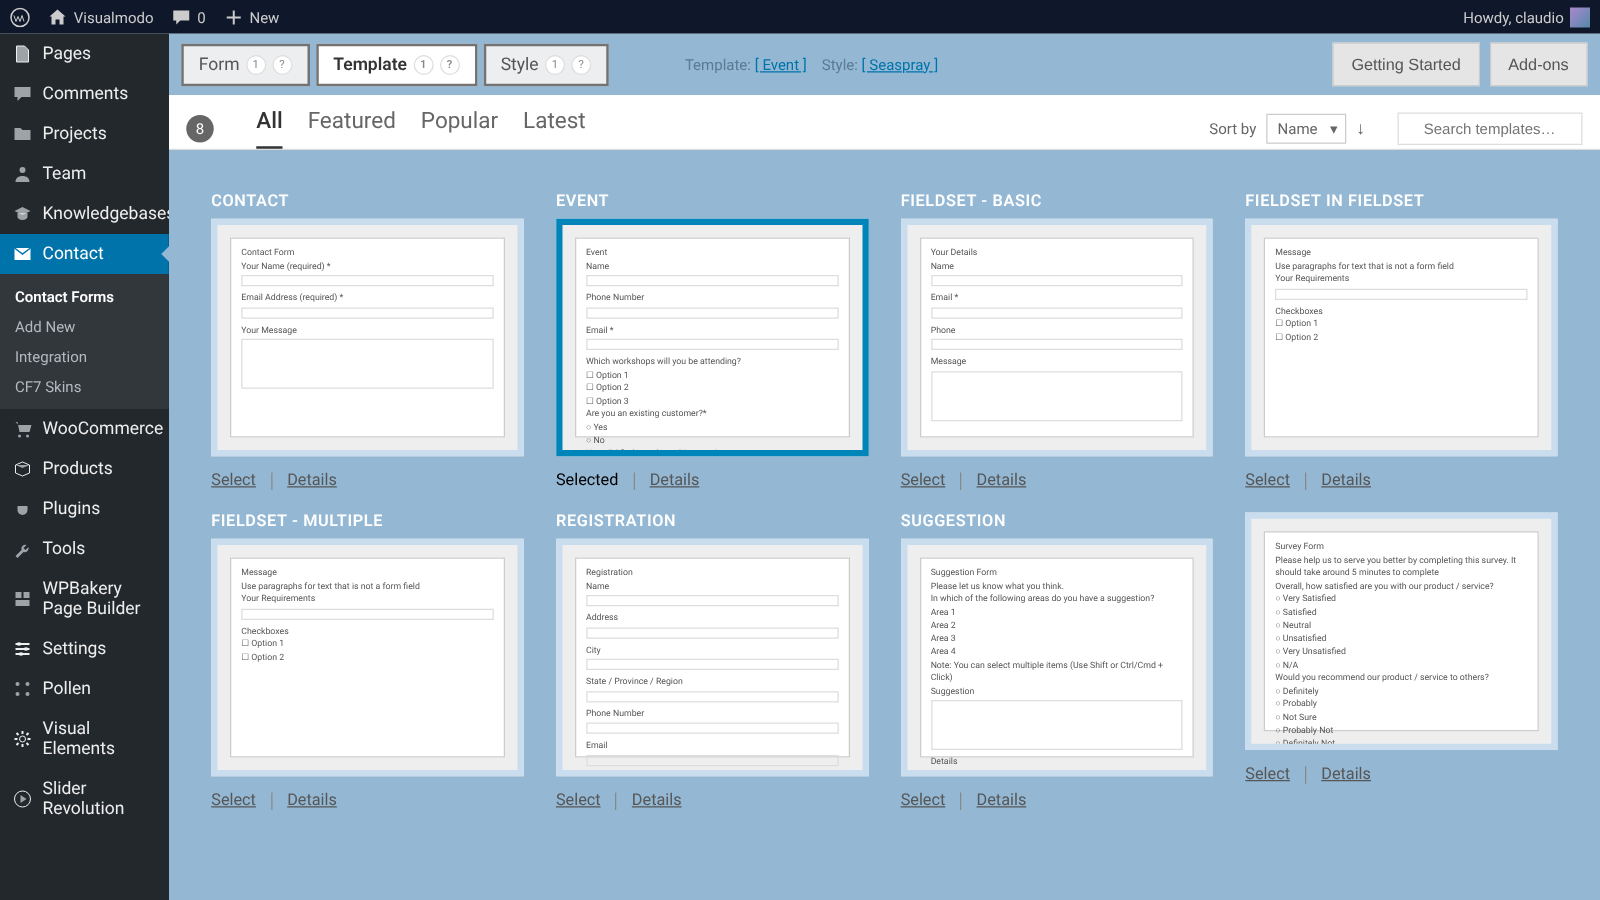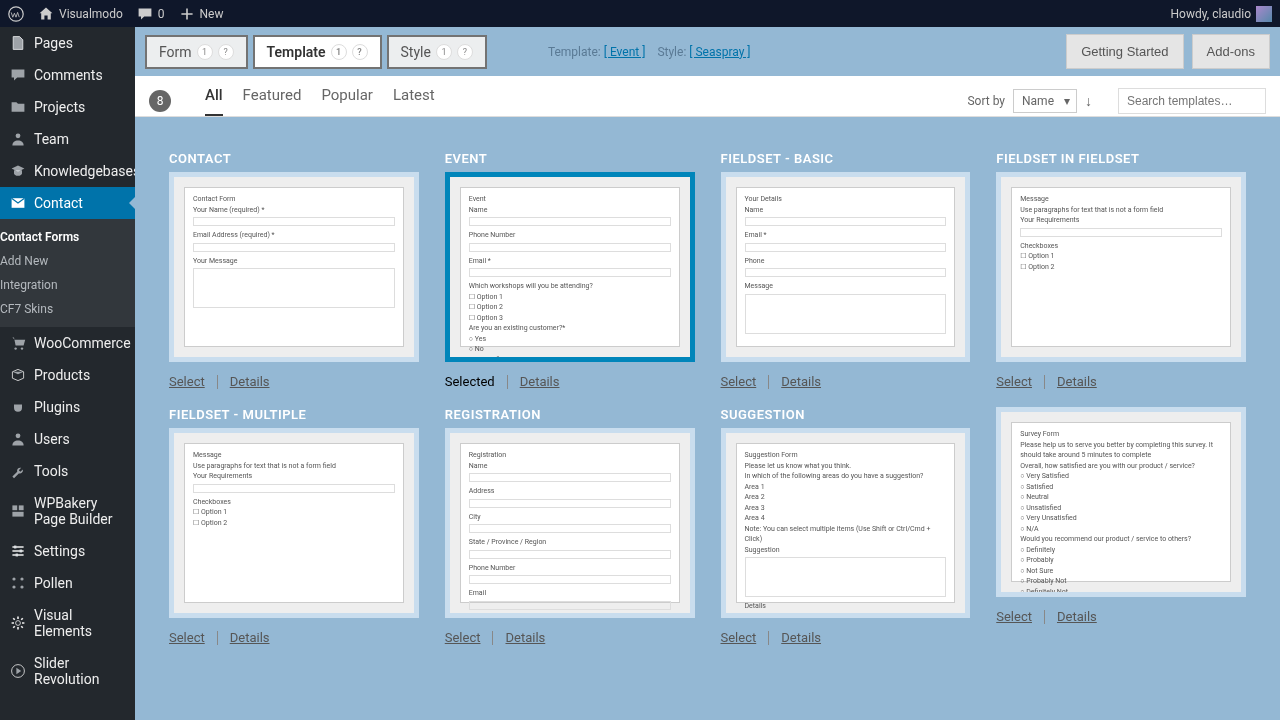--- a/index.html
+++ b/index.html
@@ -12,21 +12,21 @@
   .adminbar svg { width: 16px; height: 16px; fill: #ccc; }
   .avatar-sq { width: 16px; height: 16px; background: linear-gradient(135deg,#a8c,#58a); }
   
   
   .wrap { display: flex; height: calc(100% - 27px); }
   .sidebar { width: 135px; background: #23282d; color: #eee; overflow-y: auto; }
   .sidebar .menu-item { display: flex; align-items: center; gap: 8px; padding: 8px 10px; color: #eee; cursor: pointer; font-size: 14px; position: relative; }
   .sidebar .menu-item.active { background: #0073aa; color: #fff; }
   .sidebar .menu-item.active::after { content:''; position:absolute; right:-1px; top:50%; transform:translateY(-50%); width:0;height:0;border-top:7px solid transparent;border-bottom:7px solid transparent;border-right:7px solid #94b8d4; }
   .sidebar .submenu { background: #32373c; padding: 6px 0; }
-  .sidebar .submenu .sub-item { padding: 5px 0; color: #b4b9be; cursor: pointer; font-size: 12px; }
+  .sidebar .submenu .sub-item { padding: 5px 12px; color: #b4b9be; cursor: pointer; font-size: 12px; }
   .sidebar .submenu .sub-item.current { color: #fff; font-weight: 600; }
   .sidebar svg { width: 16px; height: 16px; fill: rgba(240,245,250,.6); flex-shrink: 0; }
   .sidebar .menu-item.active svg { fill: #fff; }
   
   
   .main { flex: 1; background: #94b8d4; overflow-y: auto; }
   
   
   .toolbar { display: flex; align-items: center; gap: 6px; padding: 7px 10px; background: #94b8d4; }
   .tab-group { display: flex; gap: 5px; }
@@ -34,27 +34,27 @@
   .tab-btn.active { background: #fff; color: #333; font-weight: 600; }
   .badge-round { width:16px;height:16px;border-radius:50%;background:#fff;display:flex;align-items:center;justify-content:center;font-size:9px;color:#888;border:1px solid #ddd; }
   .toolbar-info { margin-left: 55px; font-size: 12px; color: #0073aa; display:flex; gap:12px; }
   .toolbar-info span { text-decoration: underline; cursor:pointer; }
   .toolbar-right { margin-left: auto; display: flex; gap: 8px; }
   .big-btn { background: #e5e5e5; border: 1px solid #ccc; padding: 9px 14px; font-size: 13px; color: #555; cursor: pointer; }
   
   
   .filters-wrap { background: #fff; display: flex; align-items: center; padding: 10px 14px 0; border-bottom: 1px solid #ddd; }
   .count-badge { width: 22px; height: 22px; border-radius: 50%; background: #666; color: #fff; display:flex;align-items:center;justify-content:center;font-size:12px; }
-  .filter-tabs { display: flex; gap: 20px; margin-left: 34px; font-size: 15px; }
+  .filter-tabs { display: flex; gap: 20px; margin-left: 34px; font-size: 18px; }
   .filter-tab { color: #666; cursor: pointer; padding-bottom: 10px; border-bottom: 2px solid transparent; }
   .filter-tab.active { color: #333; border-bottom-color: #333; font-weight: 500; }
   .sort-area { margin-left: auto; display: flex; align-items: center; gap: 8px; font-size: 12px; color: #666; }
   .sort-select { border: 1px solid #ccc; padding: 4px 22px 4px 8px; font-size: 12px; position:relative; background:#fff; }
   .sort-select::after { content:'▾'; position:absolute; right:6px; }
-  .search-inp { border: 1px solid #ddd; padding: 5px 8px; font-size: 12px; width: 148px; margin-left:18px; }
+  .search-inp { border: 1px solid #ddd; padding: 5px 20px; font-size: 12px; width: 148px; margin-left:18px; }
   .sort-arrow { font-size: 14px; cursor:pointer; }
   
   
   .grid { display: grid; grid-template-columns: repeat(4, 1fr); gap: 18px 26px; padding: 34px; background:#94b8d4; }
   .card-title { font-size: 13px; font-weight: 600; color: #fff; margin-bottom: 6px; letter-spacing: .5px; }
   .card { border: 5px solid #c9ddee; background: #eee; height: 190px; padding: 10px; overflow: hidden; cursor:pointer; }
   .card.selected { border-color: #0085ba; }
   .preview { background: #fff; border: 1px solid #ccc; height: 100%; padding: 6px 8px; font-size: 7px; color: #555; line-height: 1.5; }
   .preview .fld { border:1px solid #ddd; height:9px; margin:2px 0 4px; }
   .preview .fld.tall { height: 40px; }
@@ -163,27 +163,20 @@
           <path d="M3 6l7-3 7 3v8l-7 3-7-3z" fill="none" stroke="currentColor"></path>
           <path d="M3 6l7 3 7-3M10 9v8"></path>
         </svg>
         <span>Products</span>
       </div>
       <div class="menu-item">
         <svg viewBox="0 0 20 20">
           <path d="M7 2v5M13 2v5M5 7h10v4a5 5 0 01-10 0z"></path>
         </svg>
         <span>Plugins</span>
-      </div>
-      <div class="menu-item">
-        <svg viewBox="0 0 20 20">
-          <circle cx="10" cy="6" r="3"></circle>
-          <path d="M3 18c0-4 3-6 7-6s7 2 7 6z"></path>
-        </svg>
-        <span>Users</span>
       </div>
       <div class="menu-item">
         <svg viewBox="0 0 20 20">
           <path d="M14 6a4 4 0 00-5 5L3 17l2 2 6-6a4 4 0 005-5l-3 3-2-2z"></path>
         </svg>
         <span>Tools</span>
       </div>
       <div class="menu-item">
         <svg viewBox="0 0 20 20">
           <rect x="3" y="3" width="6" height="6"></rect>

